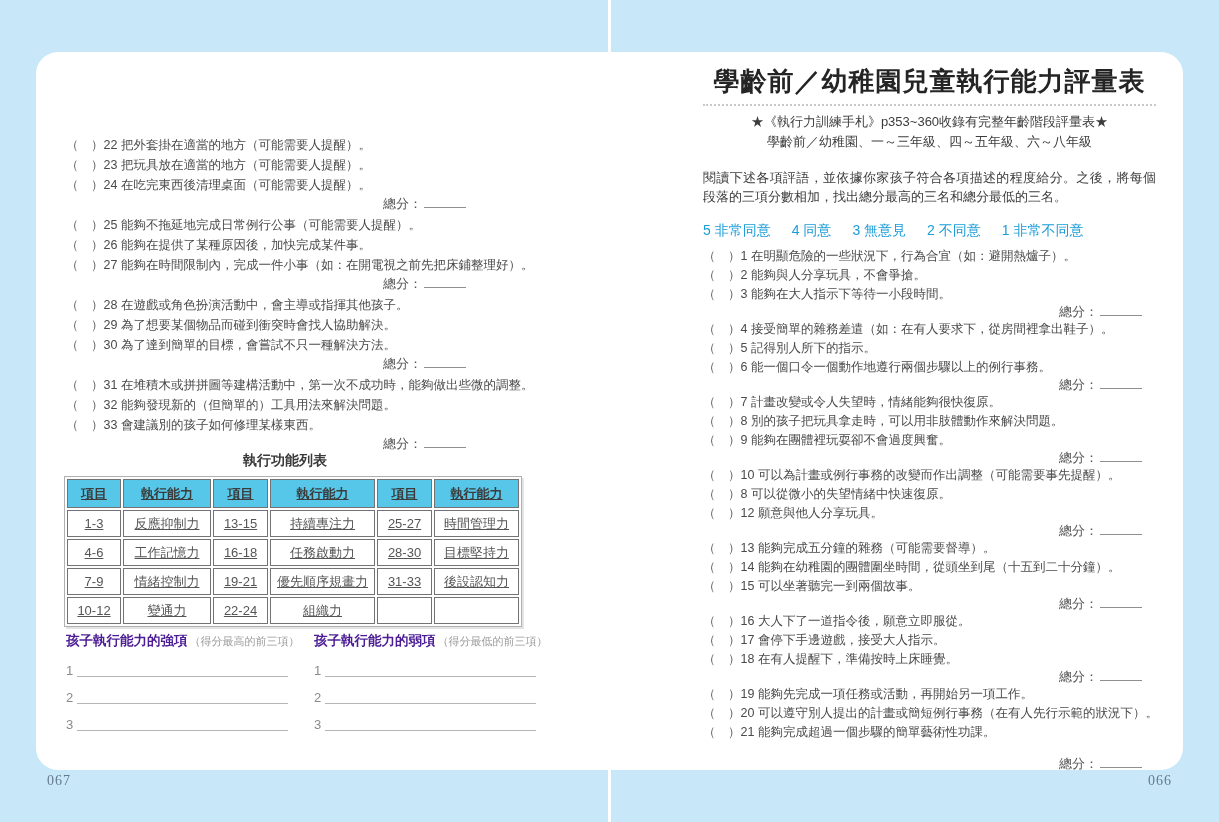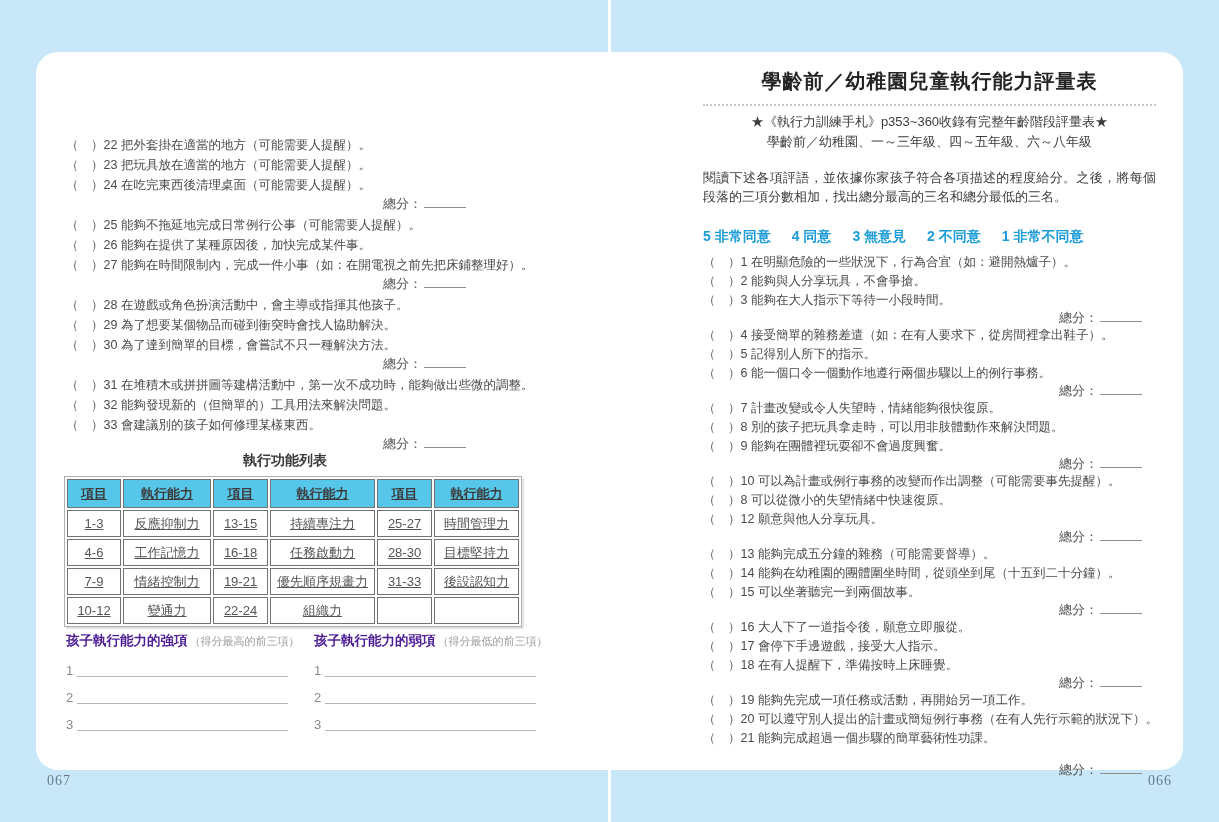--- a/index.html
+++ b/index.html
@@ -64,27 +64,27 @@
   .col-head .ch-sub{color:#9a9a9a;font-size:11px;margin-left:2px;}
   .blank-row{height:27px;display:flex;align-items:flex-end;}
   .blank-row:first-of-type{margin-top:10px;}
   .ln-num{color:#8a8a8a;font-size:13px;line-height:15px;}
   .ln-line{flex:1;border-bottom:1px solid #b5b5b5;margin-left:4px;height:1px;margin-bottom:1px;}
 
   
   .content-right{position:absolute;left:92px;top:0;width:453px;}
   .rp-title{
     margin-top:12px;text-align:center;
-    font-size:20px;line-height:34px;font-weight:bold;color:#242424;letter-spacing:1px;
+    font-size:26px;line-height:34px;font-weight:bold;color:#242424;letter-spacing:1px;
   }
   .title-rule{border-bottom:2px dotted #c9c9c9;margin-top:6px;}
   .rp-note{margin-top:7px;text-align:center;font-size:13px;color:#3c3c3c;white-space:nowrap;}
   .rp-ages{margin-top:2px;text-align:center;font-size:13px;color:#3c3c3c;white-space:nowrap;}
   .rp-instructions{margin-top:17px;font-size:13px;line-height:19px;color:#3c3c3c;text-align:justify;}
-  .rating{margin-top:22px;display:flex;gap:21px;font-size:14px;font-weight:bold;color:#1b9cd8;white-space:nowrap;}
+  .rating{margin-top:16px;display:flex;gap:21px;font-size:14px;font-weight:normal;color:#1b9cd8;white-space:nowrap;}
   #right-groups{margin-top:7px;}
   #right-groups .q-row{font-size:12.5px;line-height:19px;}
   #right-groups .score-row{font-size:13px;line-height:16px;padding-right:14px;}
   #right-groups .question-group:last-child .score-row{margin-top:14px;}
 </style>
 </head>
 <body>
 
 <div class="page page-left">
   <div class="sheet sheet-left">

